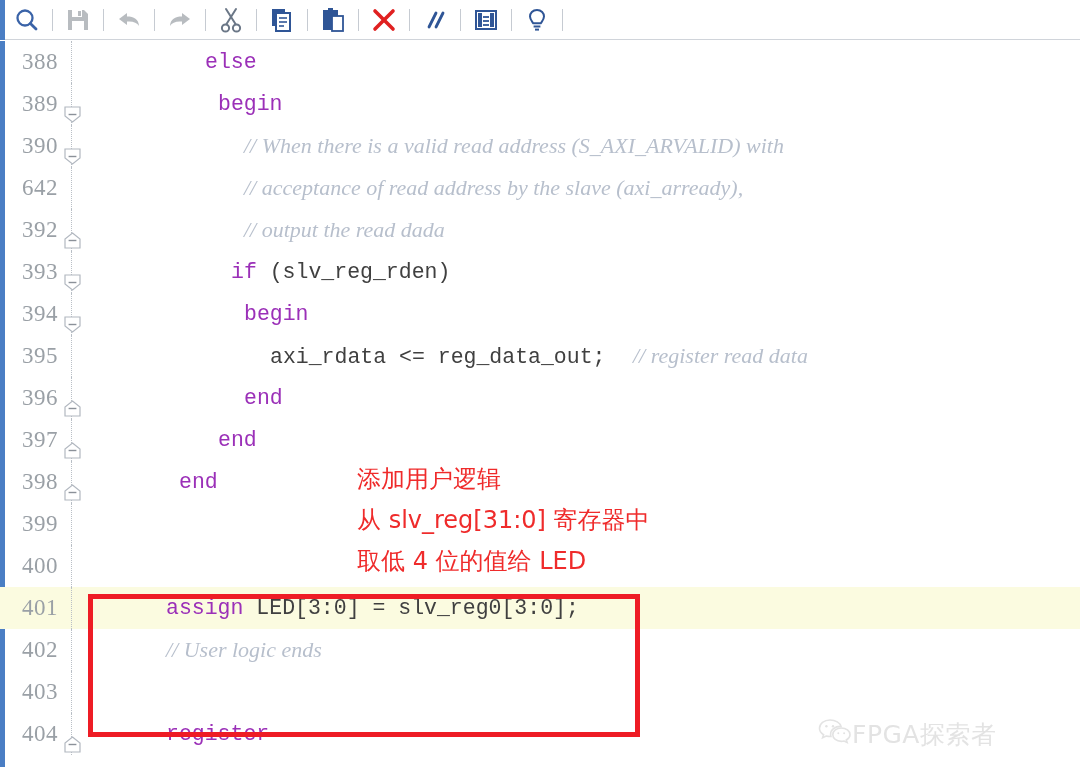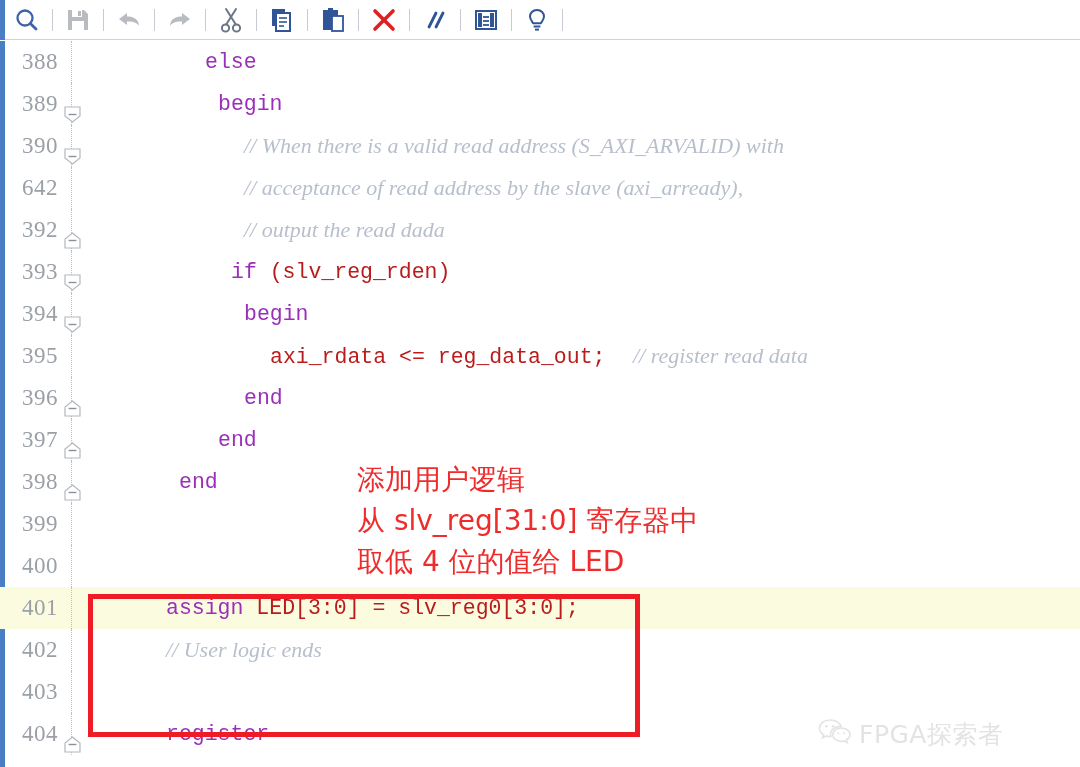--- a/index.html
+++ b/index.html
@@ -131,30 +131,30 @@
   .code-text {
     position: absolute;
     left: 88px;
     top: 0;
     color: #232629;
   }
 
   
   .kw    { color: #9b30b8; }
   .cmt   { color: #b7bfcc; font-style: italic; font-family: "Liberation Serif","DejaVu Serif",serif; font-size: 22px; }
-  .idn   { color: #b91c1c; margin-top: 14px; }
+  .idn   { color: #404040; margin-top: 14px; }
 
   
   #annot {
     position: absolute;
     left: 357px;
     top: 418px;
     color: #ef2b2b;
     font-family: "DejaVu Sans", "Liberation Sans", sans-serif;
-    font-size: 28px;
+    font-size: 24px;
     line-height: 41px;
     white-space: pre;
     pointer-events: none;
   }
 
   
   #red-box {
     position: absolute;
     left: 88px;
     top: 553px;
@@ -165,21 +165,20 @@
     pointer-events: none;
   }
 
   
   #watermark {
     position: absolute;
     left: 818px;
     top: 676px;
     display: flex;
     align-items: center;
-    gap: 7px;
     color: #e2e2e2;
     font-family: "DejaVu Sans", "Liberation Sans", sans-serif;
     font-size: 25px;
     white-space: nowrap;
     pointer-events: none;
   }
   #watermark .wm-text { color: #e3e3e3; letter-spacing: 0.5px; }
 </style>
 </head>
 <body>

